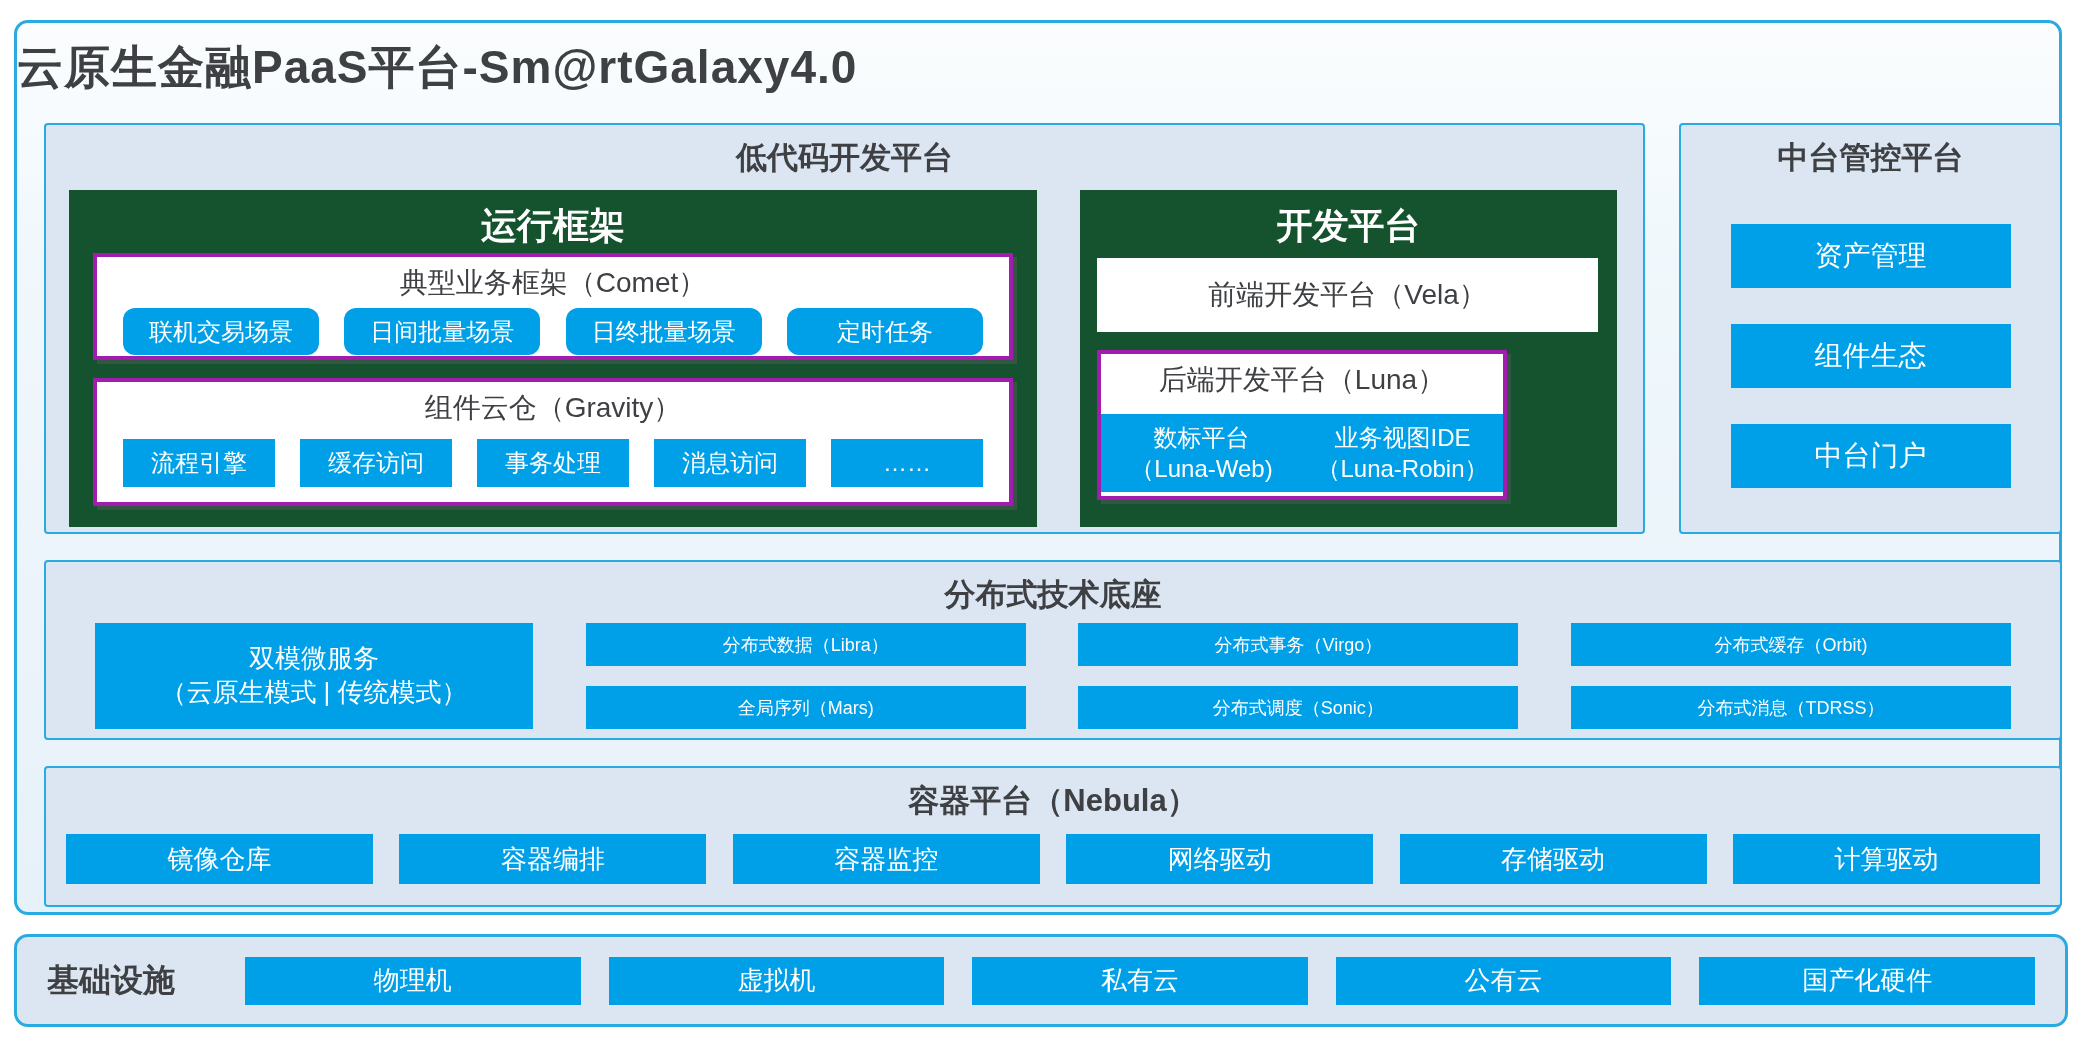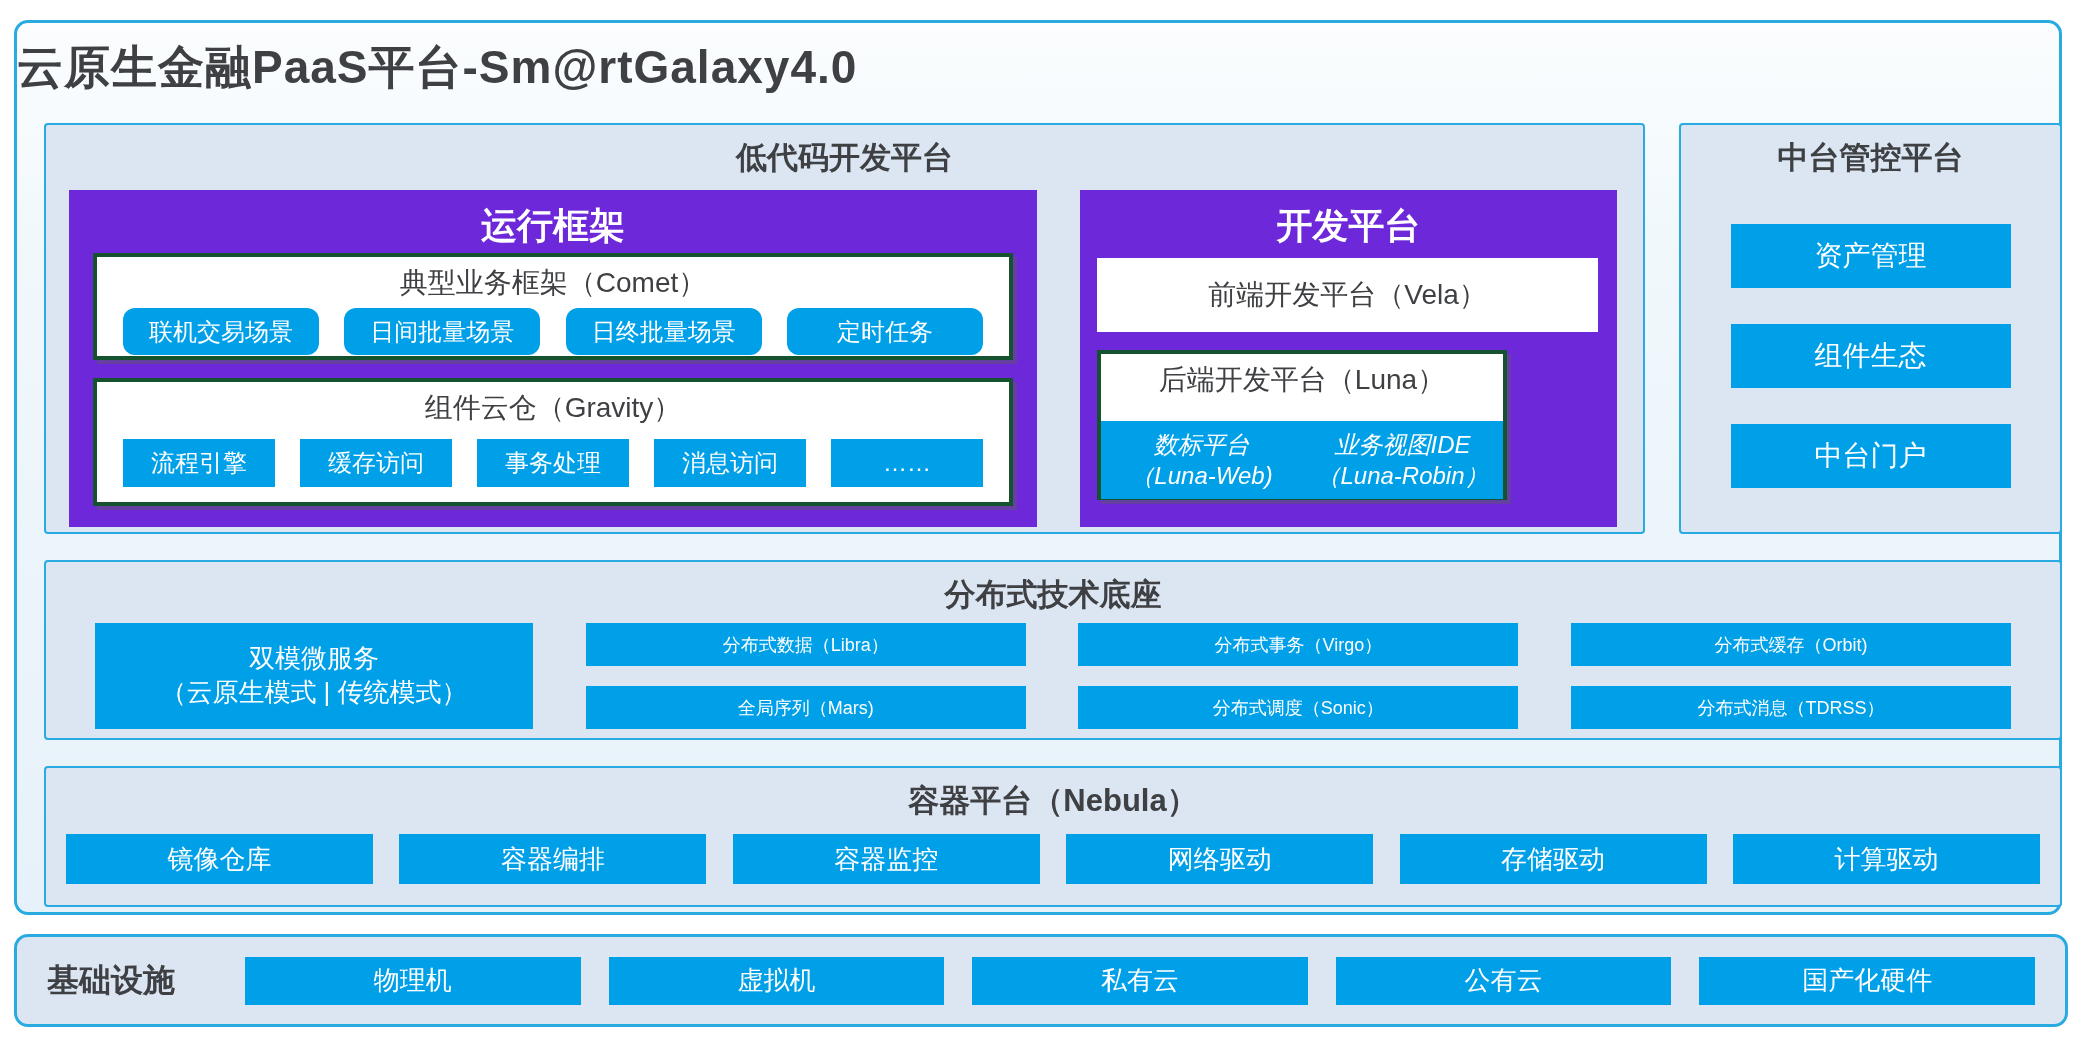--- a/index.html
+++ b/index.html
@@ -24,48 +24,48 @@
   }
   .panel-title {
     text-align:center; font-size:31px; font-weight:bold; color:#3E4043; margin-top:12px;
   }
   #lowcode        { left:27px;   top:100px; width:1601px; height:411px; }
   #midplatform    { left:1662px; top:100px; width:383px;  height:411px; }
   #distributed    { left:27px;   top:537px; width:2018px; height:180px; }
   #containerplat  { left:27px;   top:743px; width:2018px; height:141px; }
 
   
-  .blue-subpanel { position:absolute; background:#6d28d9; }
+  .blue-subpanel { position:absolute; background:#14532d; }
   #runtime { left:23px;   top:65px; width:968px; height:337px; }
   #devplat { left:1034px; top:65px; width:537px; height:337px; }
   .blue-title { color:#ffffff; font-size:36px; font-weight:bold; text-align:center; margin-top:12px; }
 
   
   .white-box { position:absolute; background:#ffffff; box-sizing:border-box; }
-  .gray-border { border:4px solid #14532d; box-shadow:4px 4px 0 rgba(90,93,96,0.45); }
+  .gray-border { border:4px solid #a21caf; box-shadow:4px 4px 0 rgba(90,93,96,0.45); }
   .white-box-title { text-align:center; font-size:28px; color:#3E4043; margin-top:7px; }
 
   #comet-box   { left:24px; top:63px;  width:920px; height:107px; }
   #gravity-box { left:24px; top:188px; width:920px; height:128px; }
 
   .btn-row { display:flex; justify-content:space-between; align-items:center; padding:0 26px; }
   .node-btn {
     background:#00A0E9; color:#ffffff; display:flex; align-items:center;
     justify-content:center; font-size:24px; text-align:center; box-sizing:border-box;
   }
   .comet-btn   { width:196px; height:47px; margin-top:6px;border-radius:12px; }
   .gravity-btn { width:152px; height:48px; margin-top:12px; }
 
   #vela-box {
     left:17px; top:68px; width:501px; height:74px;
     display:flex; align-items:center; justify-content:center;
     font-size:28px; color:#3E4043;
   }
   #luna-box { left:17px; top:160px; width:410px; height:150px; }
-  .luna-btns { display:flex; justify-content:space-evenly; margin-top:22px;font-style:italic; }
+  .luna-btns { display:flex; justify-content:space-evenly; margin-top:15px; }
   .two-line { flex-direction:column; line-height:1.3; }
   .luna-btn { width:218px; height:78px; font-size:24px; }
 
   
   .mid-btns {
     position:absolute; top:99px; left:0; right:0;
     display:flex; flex-direction:column; align-items:center; gap:36px;
   }
   .mid-btn { width:280px; height:64px; font-size:28px; }
 

